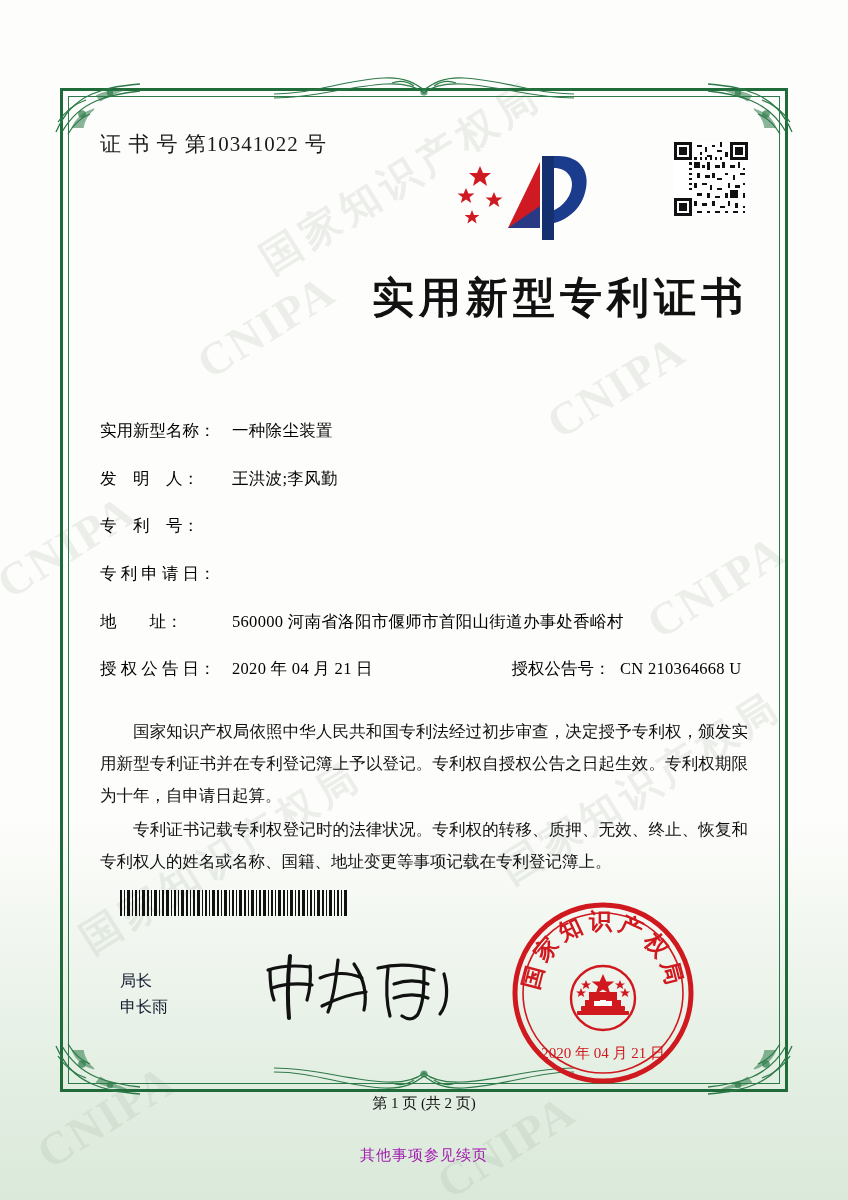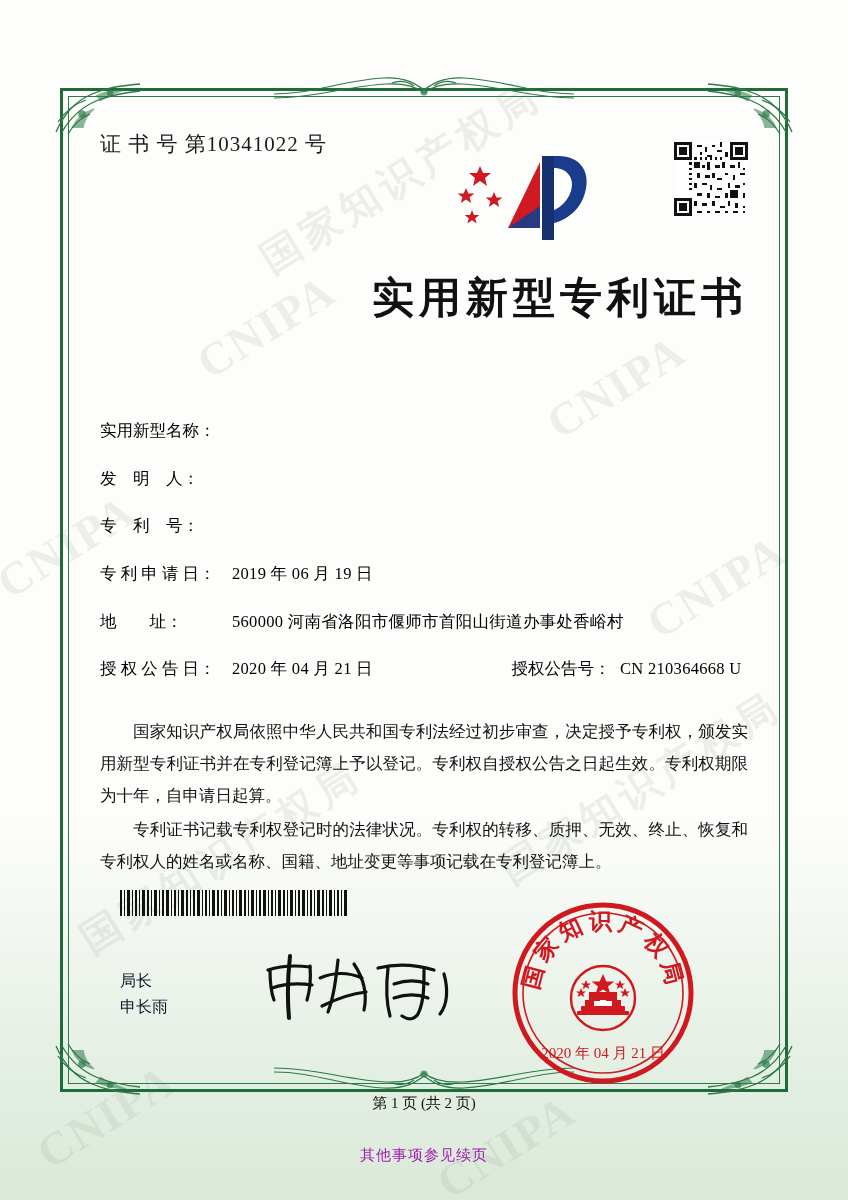--- a/index.html
+++ b/index.html
@@ -424,33 +424,34 @@
         </g>
       </svg>
     </div>
 
     <div class="title">实用新型专利证书</div>
 
     <div class="fields">
 
       <div class="field-row">
         <div class="field-label">实用新型名称：</div>
+        <div class="field-value">一种除尘装置</div>
       </div>
 
       <div class="field-row">
         <div class="field-label">发    明    人：</div>
+        <div class="field-value">王洪波;李风勤</div>
       </div>
 
       <div class="field-row">
         <div class="field-label">专    利    号：</div>
       </div>
 
       <div class="field-row">
         <div class="field-label">专 利 申 请 日：</div>
-        <div class="field-value">2019 年 06 月 19 日</div>
       </div>
 
 
       <div class="field-row">
         <div class="field-label">地        址：</div>
         <div class="field-value">560000 河南省洛阳市偃师市首阳山街道办事处香峪村</div>
       </div>
 
       <div class="field-row split">
         <div class="field-label">授 权 公 告 日：</div>

